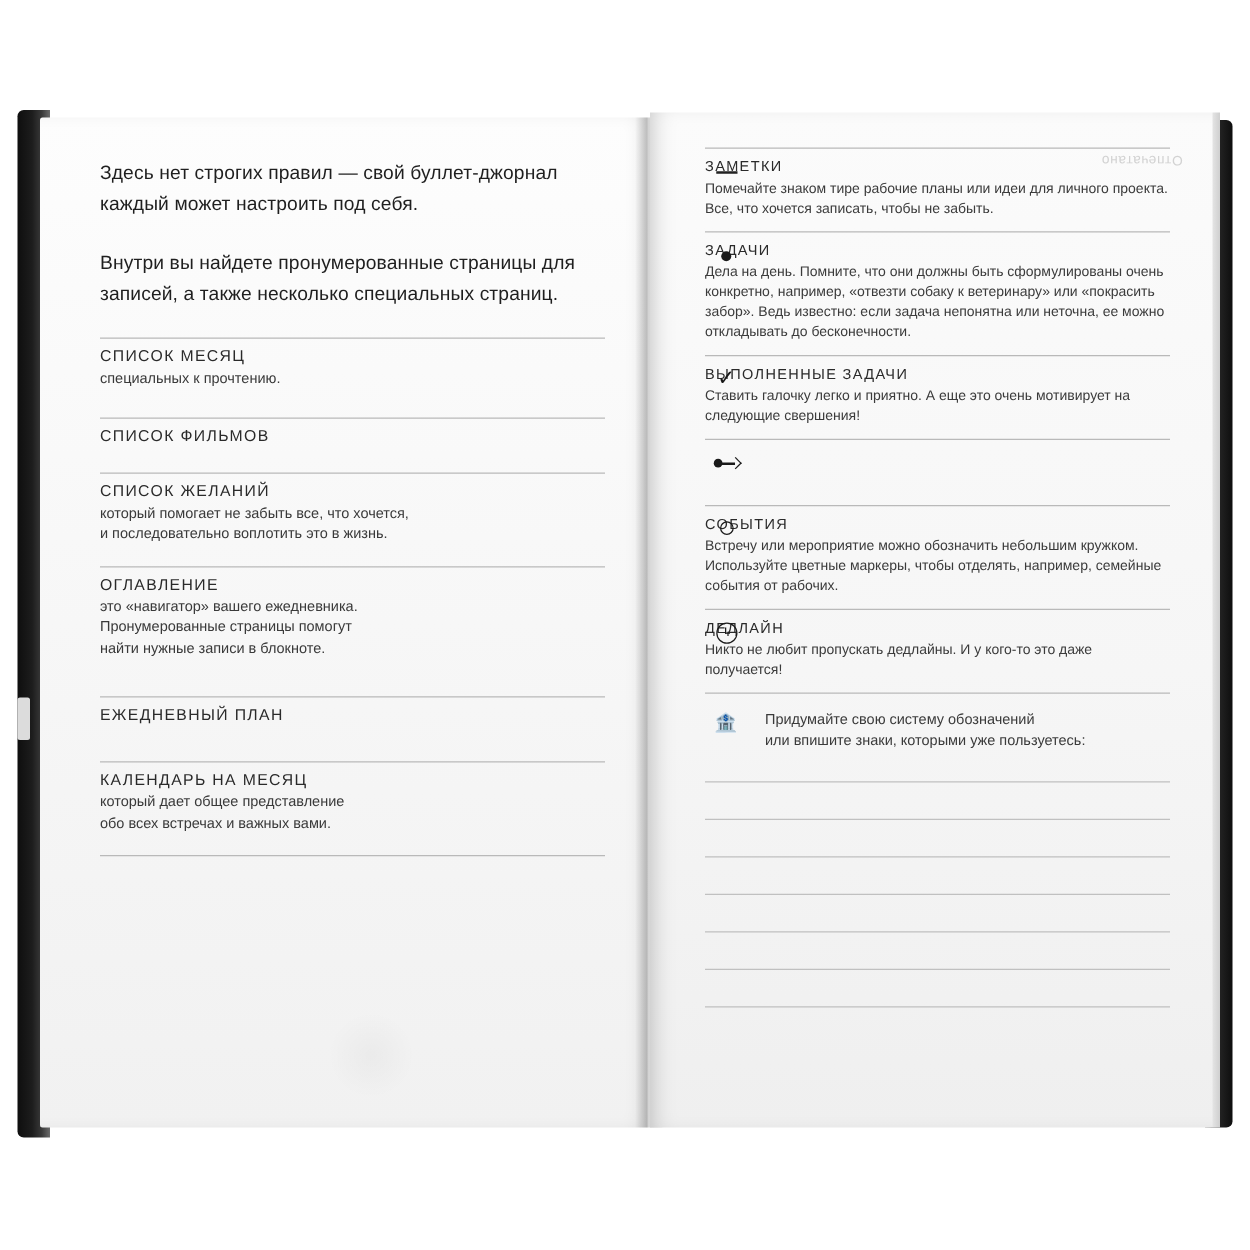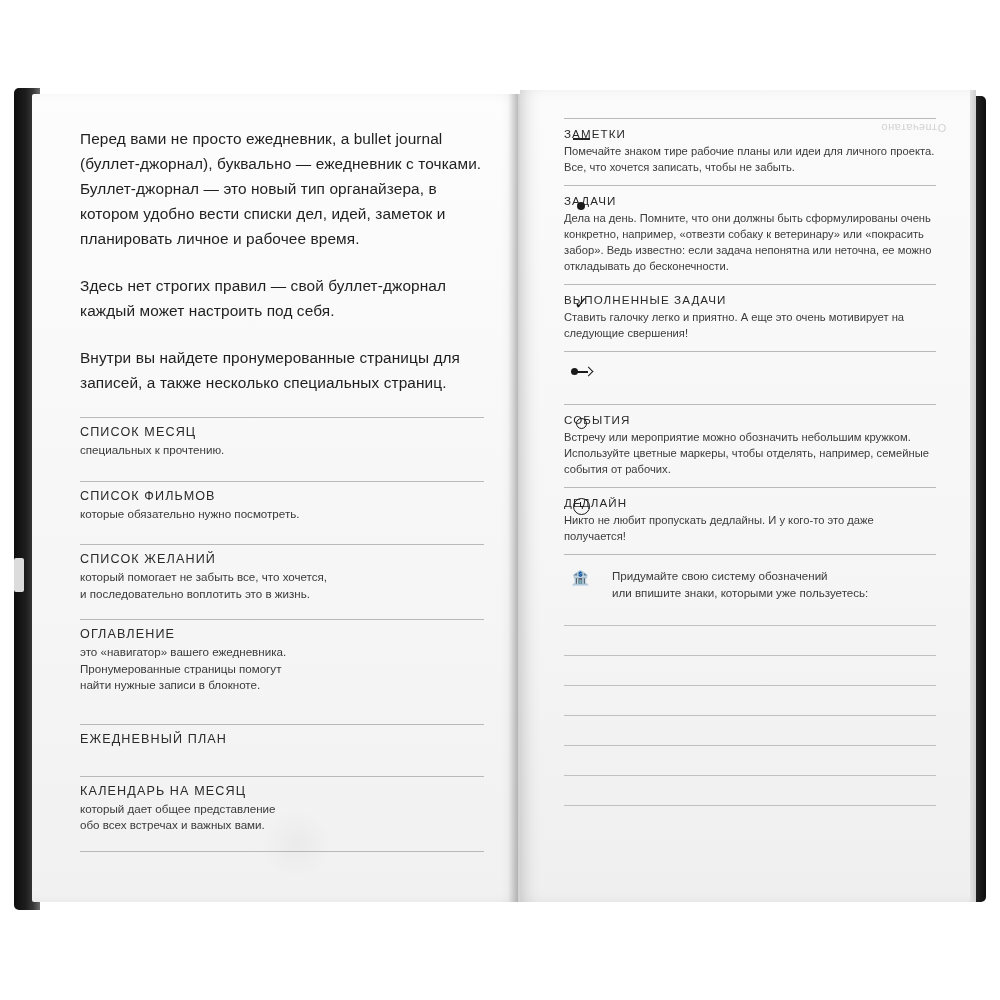--- a/index.html
+++ b/index.html
@@ -244,37 +244,35 @@
 
   <div class="book">
 
     <div class="cover-left"></div>
     <div class="clasp"></div>
     <div class="cover-right"></div>
 
     <div class="page-left">
       <div class="lp-content">
 
-        <p class="intro-p p1">Перед вами не просто ежедневник, a bullet journal (буллет-джорнал), буквально — ежедневник с точками. Буллет-джорнал — это новый тип органайзера, в котором удобно вести списки дел, идей, заметок и планировать личное и рабочее время.</p>
         <p class="intro-p p2">Здесь нет строгих правил — свой буллет-джорнал каждый может настроить под себя.</p>
         <p class="intro-p p3">Внутри вы найдете пронумерованные страницы для записей, а также несколько специальных страниц.</p>
 
         <div class="toc-block">
 
           <div class="toc-item">
             <div class="toc-rule"></div>
             <div class="toc-title">СПИСОК МЕСЯЦ</div>
             <div class="toc-desc">специальных к прочтению.</div>
           </div>
           <div class="toc-gap"></div>
 
           <div class="toc-item">
             <div class="toc-rule"></div>
             <div class="toc-title">СПИСОК ФИЛЬМОВ</div>
-            <div class="toc-desc">которые обязательно нужно посмотреть.</div>
           </div>
           <div class="toc-gap"></div>
 
           <div class="toc-item">
             <div class="toc-rule"></div>
             <div class="toc-title">СПИСОК ЖЕЛАНИЙ</div>
             <div class="toc-desc" style="white-space: pre-line">который помогает не забыть все, что хочется,
 и последовательно воплотить это в жизнь.</div>
           </div>
           <div class="toc-gap-sm"></div>

